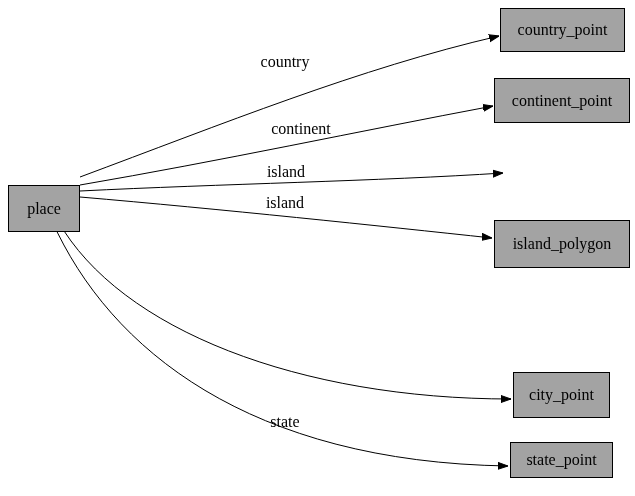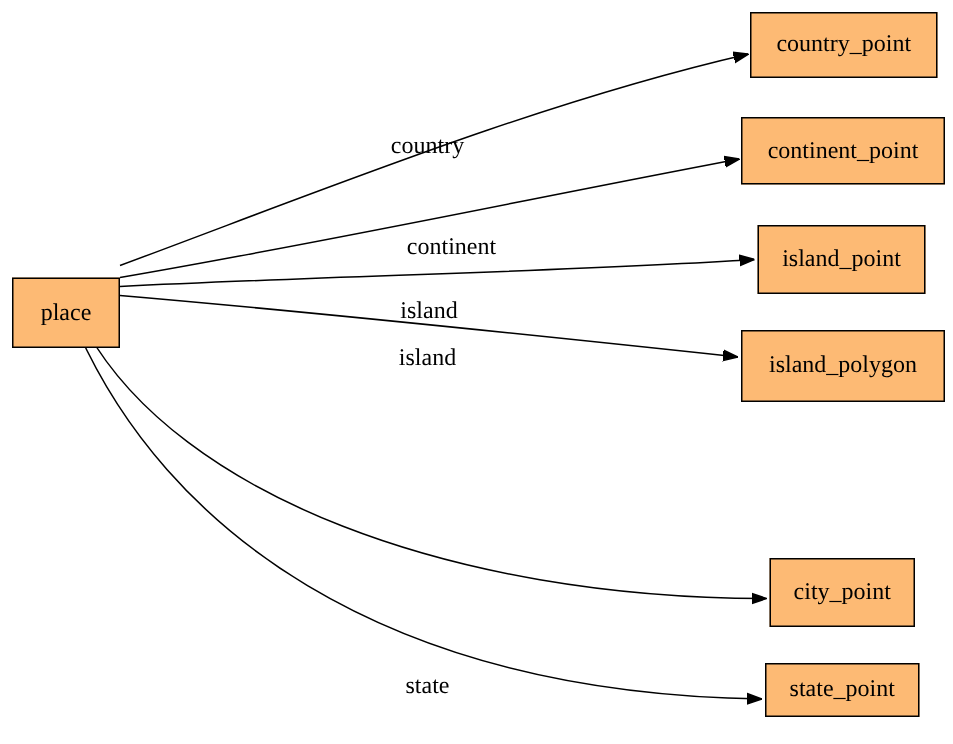--- a/index.html
+++ b/index.html
@@ -23,35 +23,34 @@
   }
   .edges path.edge {
     fill: none;
     stroke: #000000;
     stroke-width: 1;
   }
   .node {
     position: absolute;
     box-sizing: border-box;
     border: 1px solid #000000;
-    background: #fdba74;
+    background: #a3a3a3;
     display: flex;
     align-items: center;
     justify-content: center;
     font-size: 16px;
     white-space: nowrap;
   }
   .elabel {
     position: absolute;
     transform: translateX(-50%);
     font-size: 16px;
     line-height: 20px;
     white-space: nowrap;
     text-align: center;
-    margin-top: 36px;
   }
   .elabel.multi {
     line-height: 19.5px;
   }
 </style>
 </head>
 <body>
 
 <div class="canvas">
 
@@ -68,21 +67,20 @@
     <path class="edge" d="M58,221 C120,330 300,399 511,399" marker-end="url(#arrow)"></path>
     <path class="edge" d="M52,221 C110,350 250,462 508,466" marker-end="url(#arrow)"></path>
   </svg>
 
   <div class="node" style="left:8px; top:174px; width:72px; height:47px;margin-top:11px;">place</div>
 
   <div class="node" style="left:500px; top:8px; width:125px; height:44px;">country_point</div>
 
   <div class="node" style="left:494px; top:78px; width:136px; height:45px;">continent_point</div>
 
-  <div class="node" style="left:505px; top:150px; width:112px; height:46px;">island_point</div>
 
   <div class="node" style="left:494px; top:220px; width:136px; height:48px;">island_polygon</div>
 
   <div class="node" style="left:513px; top:372px; width:97px; height:46px;font-family:Liberation Serif, serif;">city_point</div>
 
   <div class="node" style="left:510px; top:442px; width:103px; height:36px;">state_point</div>
 
   <div class="elabel" style="left:285px; top:52px;">country</div>
 
   <div class="elabel" style="left:301px; top:119px;">continent</div>

